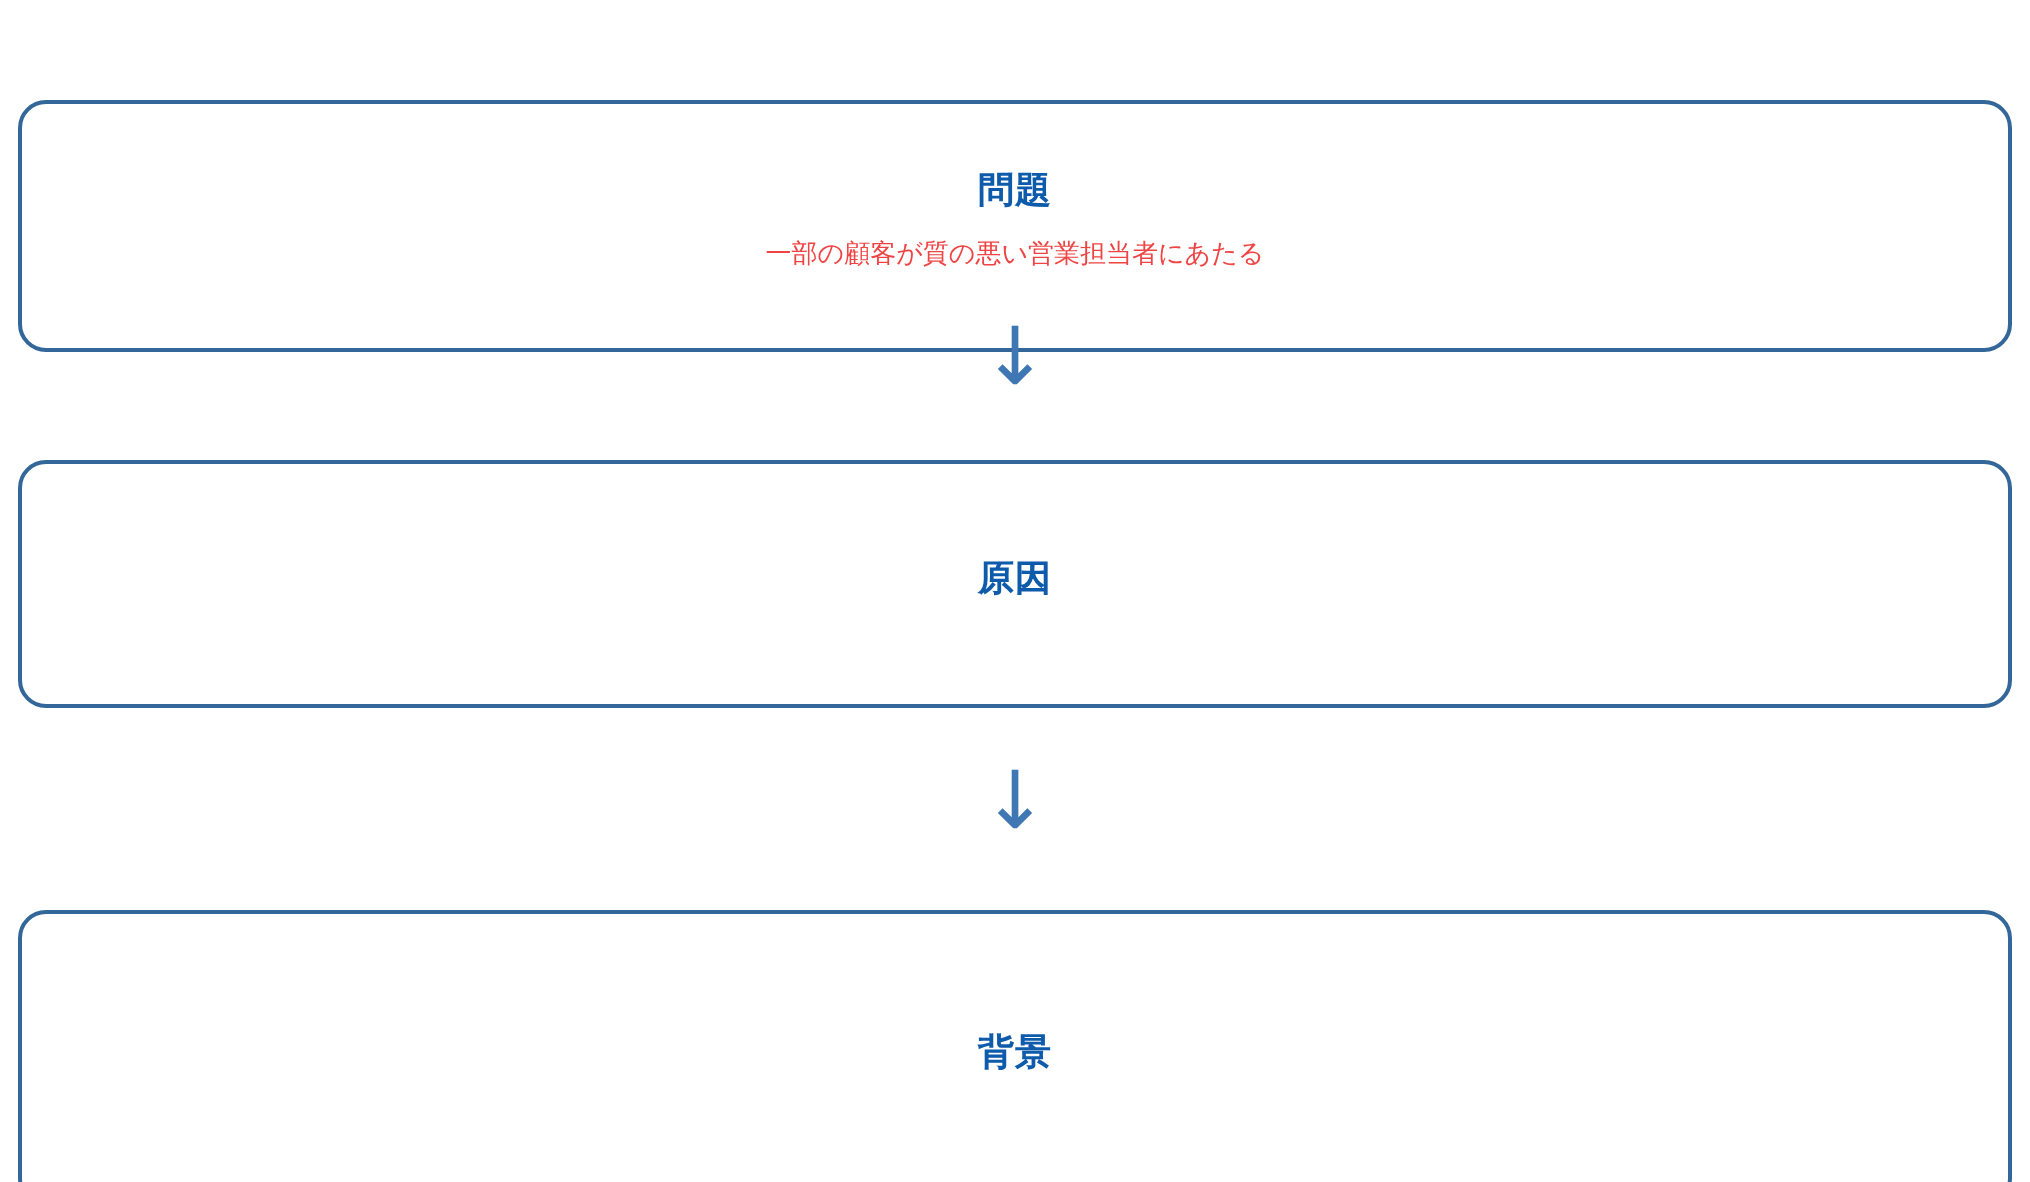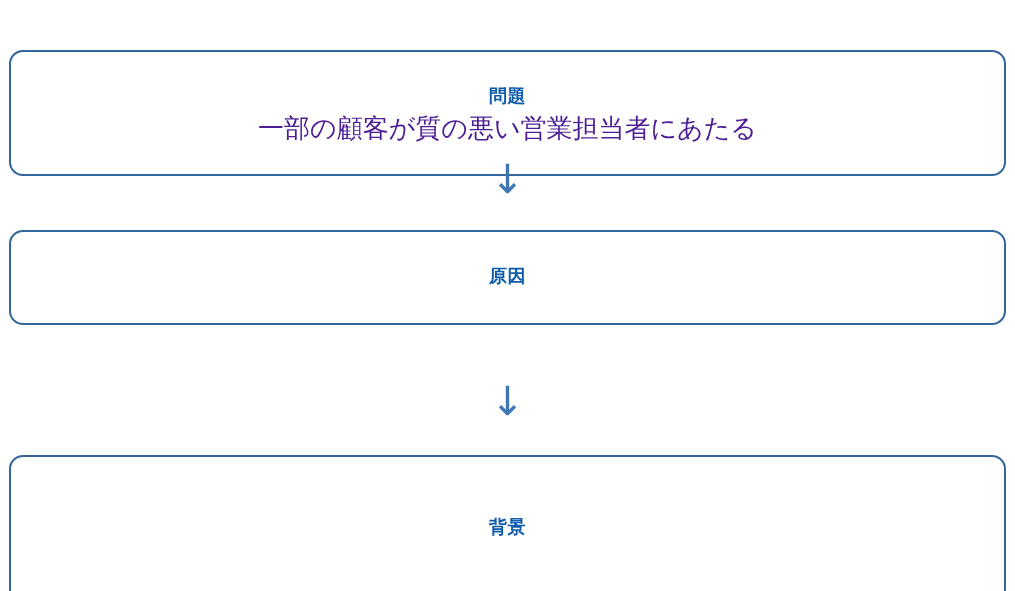--- a/index.html
+++ b/index.html
@@ -34,38 +34,38 @@
     box-sizing: border-box;
     border: 2px solid #336699;
     border-radius: 14px;
     background: #ffffff;
     display: flex;
     flex-direction: column;
     align-items: center;
     justify-content: center;
   }
   #box-problem  { top: 8px;   height: 126px; margin-top: 42px; }
-  #box-cause    { top: 230px; height: 95px; }
+  #box-cause    { top: 230px; height: 124px; }
   #box-context  { top: 455px; height: 148px; }
 
   .box-title {
     color: #0f5bab;
     font-weight: bold;
     font-size: 18px;
     line-height: 26px;
     letter-spacing: 0.5px;
     text-align: center;
     margin: 0 0 4px 0;
     white-space: nowrap;
   }
 
   .box-body {
-    color: #4c1d95;
+    color: #ef4444;
     font-weight: normal;
-    font-size: 26px;
+    font-size: 13px;
     line-height: 30px;
     text-align: center;
     margin: 0;
     white-space: nowrap;
   }
 
   
   .flow-arrow {
     position: absolute;
     left: 0;

